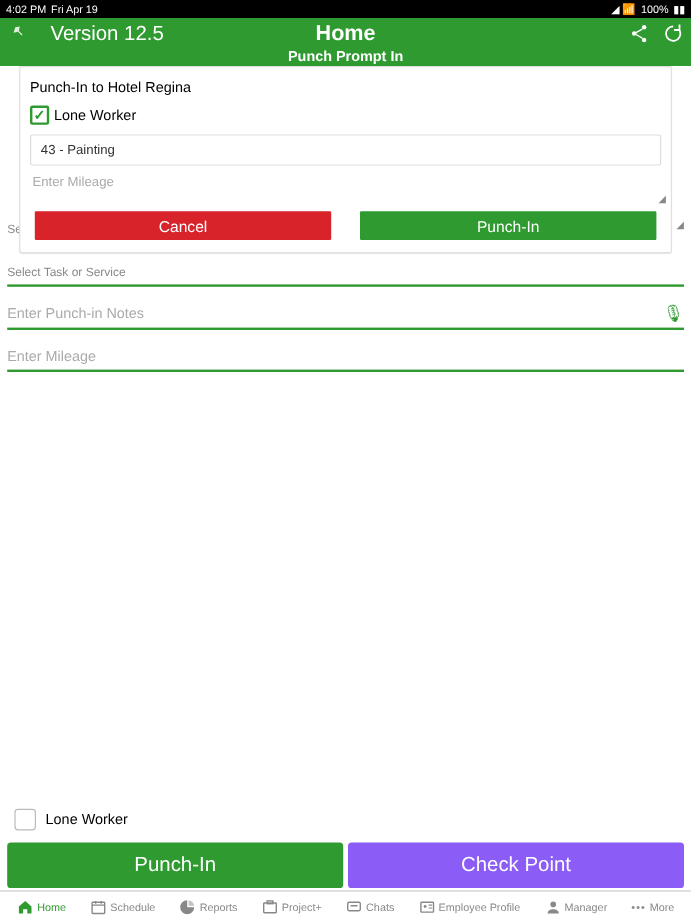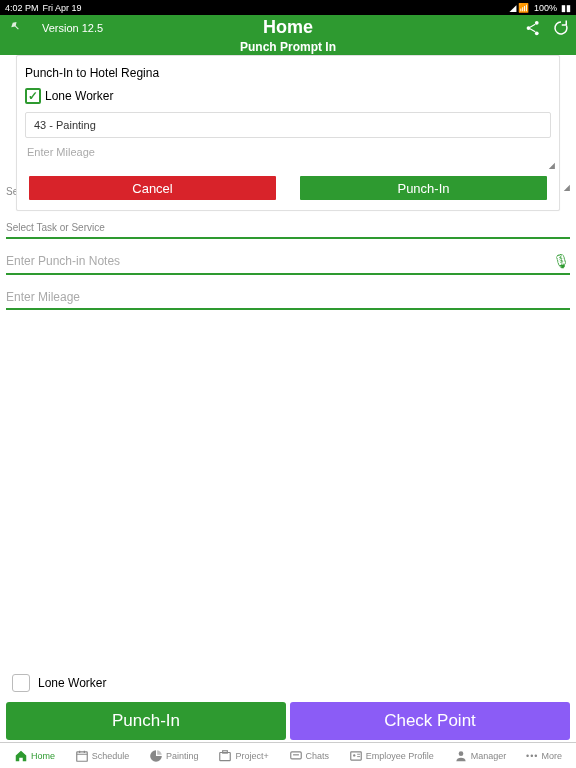--- a/index.html
+++ b/index.html
@@ -1,21 +1,21 @@
 <!DOCTYPE html>
 <html><head>
 <meta charset="utf-8">
 <style>
   * { box-sizing: border-box; margin: 0; padding: 0; font-family: -apple-system, Helvetica, Arial, sans-serif; }
   html, body { width: 576px; height: 768px; overflow: hidden; background: #fff; position: relative; }
   .status-bar { height: 15px; background: #000; color: #fff; font-size: 9px; display: flex; align-items: center; padding: 0 5px; justify-content: space-between; }
   .status-left, .status-right { display: flex; align-items: center; gap: 4px; }
   .header { background: #2e9a30; color: #fff; position: relative; height: 40px; }
   .header-row1 { display: flex; align-items: center; height: 25px; padding: 0 6px; gap: 8px; }
-  .version { font-size: 11px; color: #fff; margin-left: 10px; }
+  .version { font-size: 17px; color: #fff; margin-left: 10px; }
   .header-title { position: absolute; left: 0; right: 0; top: 2px; text-align: center; font-size: 18px; font-weight: 600; pointer-events: none; }
   .header-subtitle { position: absolute; left: 0; right: 0; top: 25px; text-align: center; font-size: 12px; font-weight: 600; }
   .header-icons { position: absolute; right: 6px; top: 4px; display: flex; gap: 10px; }
   .hicon { width: 18px; height: 18px; fill: #fff; }
   .pin-icon { width: 18px; height: 18px; }
   .bg-task { position: absolute; top: 222px; left: 6px; right: 6px; font-size: 10px; color: #888; border-bottom: 2px solid #2e9a30; padding-bottom: 4px; }
   .bg-notes-wrap { position: absolute; top: 253px; left: 6px; right: 6px; border-bottom: 2px solid #2e9a30; padding-bottom: 4px; display: flex; align-items: center; }
   .bg-notes { font-size: 12px; color: #aaa; flex: 1; }
   .mic { color: #2e9a30; font-size: 14px; }
   .bg-mileage2 { position: absolute; top: 290px; left: 6px; right: 6px; border-bottom: 2px solid #2e9a30; font-size: 12px; color: #aaa; padding-bottom: 4px; }
@@ -144,21 +144,21 @@
         <rect x="3" y="5" width="18" height="16" rx="1" fill="none" stroke="currentColor" stroke-width="2"></rect>
         <path d="M3 9h18M8 3v4M16 3v4" stroke="currentColor" stroke-width="2"></path>
       </svg>
     <span>Schedule</span>
   </div>
   <div class="tab">
     <svg viewBox="0 0 24 24">
         <path d="M12 2a10 10 0 1 0 10 10h-10z"></path>
         <path d="M14 2v8h8a10 10 0 0 0-8-8z" opacity="0.5"></path>
       </svg>
-    <span>Painting</span>
+    <span>Reports</span>
   </div>
   <div class="tab">
     <svg viewBox="0 0 24 24">
         <rect x="3" y="6" width="18" height="14" rx="1" fill="none" stroke="currentColor" stroke-width="2"></rect>
         <rect x="8" y="3" width="8" height="4" fill="none" stroke="currentColor" stroke-width="2"></rect>
       </svg>
     <span>Project+</span>
   </div>
   <div class="tab">
     <svg viewBox="0 0 24 24">

